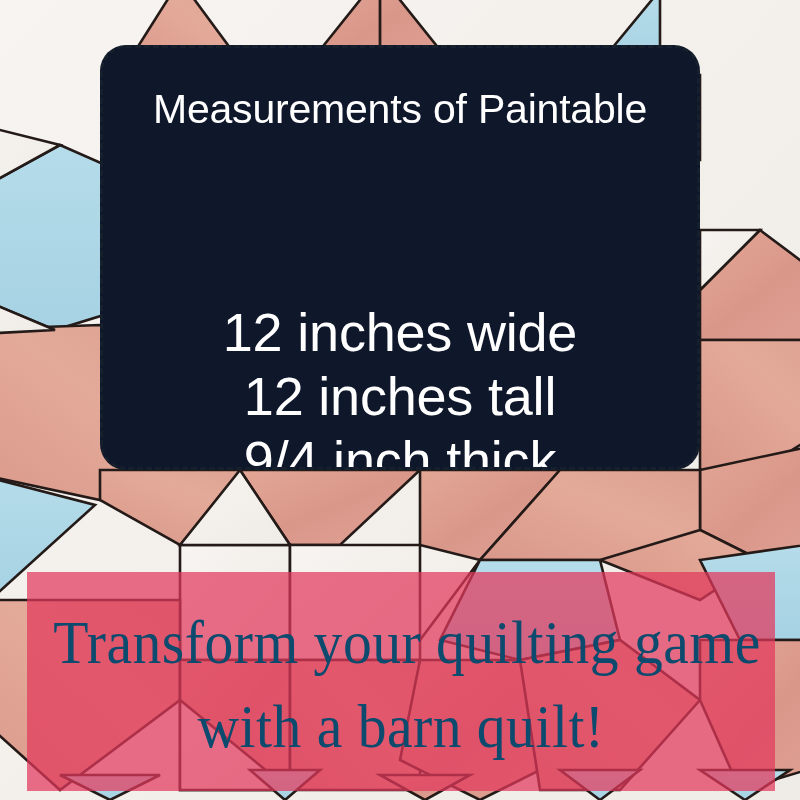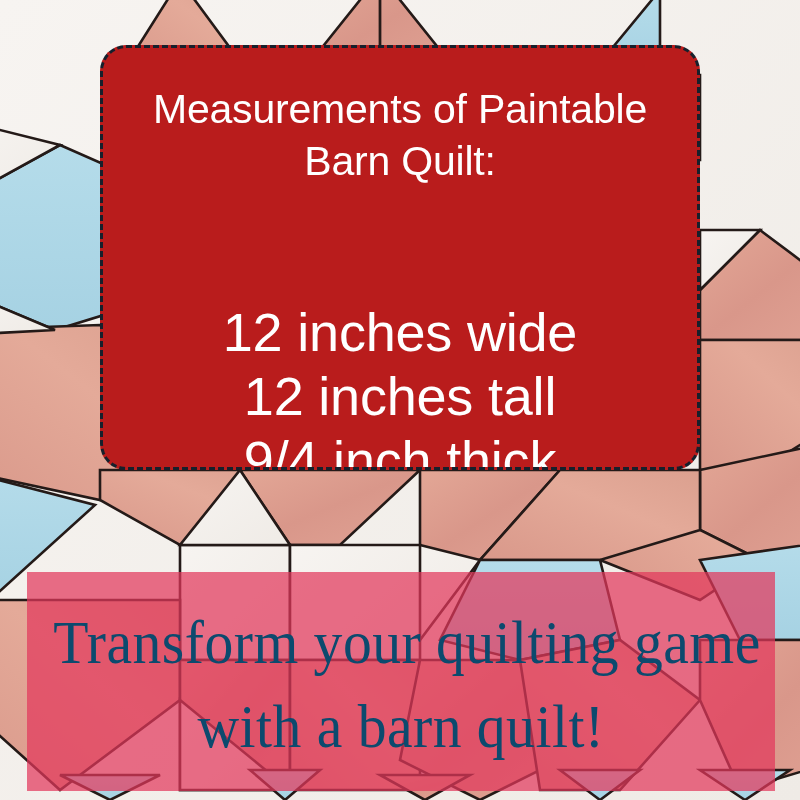--- a/index.html
+++ b/index.html
@@ -20,21 +20,21 @@
     left: 0; top: 0;
     width: 800px; height: 800px;
   }
   
   #measure-card {
     position: absolute;
     left: 100px;
     top: 45px;
     width: 600px;
     height: 425px;
-    background: #b91c1c;
+    background: #0f172a;
     border: 3px dashed #16202c;
     border-radius: 26px;
     box-sizing: border-box;
     color: #ffffff;
     text-align: center;
     overflow: hidden;
   }
   .card-heading {
     margin: 0;
     padding: 0;
@@ -174,21 +174,20 @@
       <polygon points="380,775 470,775 425,800" fill="url(#salmonTex)"></polygon>
       <polygon points="60,775 160,775 110,800" fill="url(#blueTex)"></polygon>
       <polygon points="700,770 790,770 745,800" fill="url(#blueTex)"></polygon>
     </g>
   </svg>
 
   <div id="measure-card">
 
     <div id="card-heading-wrap">
       <p class="card-heading">Measurements of Paintable</p>
-      <p class="card-heading">Barn Quilt:</p>
     </div>
 
     <div id="card-specs">
       <p class="spec-line">12 inches wide</p>
       <p class="spec-line">12 inches tall</p>
       <p class="spec-line">9/4 inch thick</p>
     </div>
 
   </div>
 

